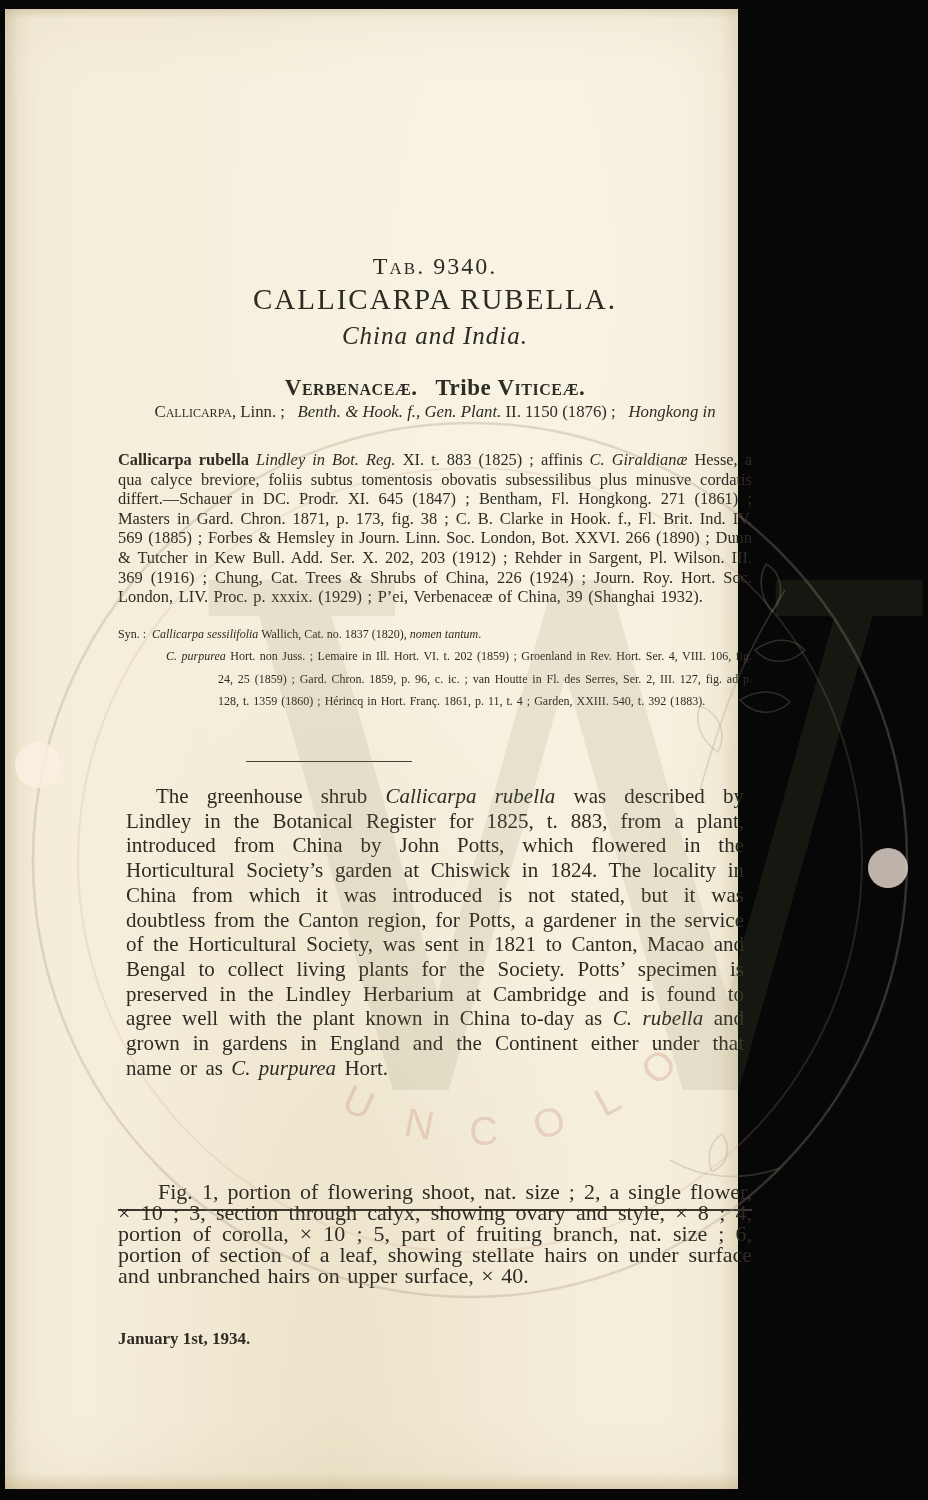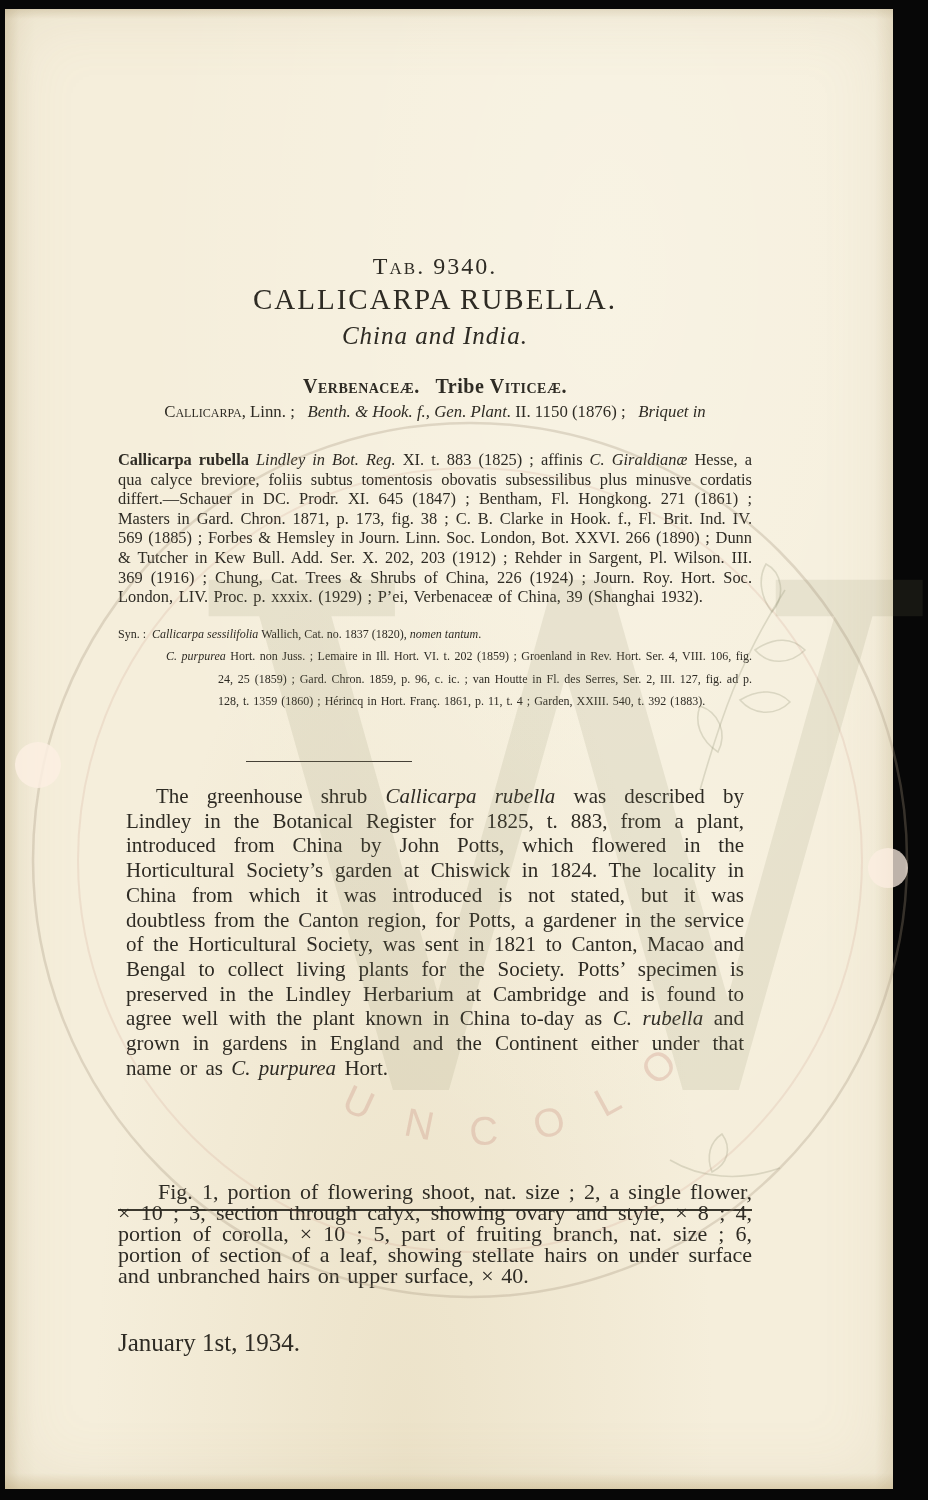--- a/index.html
+++ b/index.html
@@ -1,71 +1,71 @@
 <!DOCTYPE html>
 <html><head>
 <meta charset="utf-8">
 <style>
   html,body{margin:0;padding:0;}
   body{width:928px;height:1500px;overflow:hidden;background:#070707;
        font-family:"Liberation Serif","DejaVu Serif",serif;}
   .stage{position:relative;width:928px;height:1500px;background:#070707;overflow:hidden;}
-  .paper{position:absolute;left:5px;top:9px;width:888px;height:1480px;
+  .paper{position:absolute;left:5px;top:9px;width:733px;height:1480px;
          color:#2e2b24;
          background:
            radial-gradient(ellipse at 68% 18%, rgba(255,255,248,0.30), rgba(255,255,248,0) 55%),
            radial-gradient(ellipse at 45% 97%, rgba(200,180,130,0.20), rgba(200,180,130,0) 45%),
            linear-gradient(90deg, rgba(185,168,130,0.38) 0px, rgba(185,168,130,0.08) 14px, rgba(185,168,130,0) 30px),
            linear-gradient(270deg, rgba(195,178,140,0.30) 0px, rgba(195,178,140,0) 18px),
            linear-gradient(180deg, rgba(170,150,108,0.28) 0px, rgba(170,150,108,0) 10px),
            linear-gradient(0deg, rgba(190,170,120,0.40) 0px, rgba(190,170,120,0) 16px),
            #f5eedb;
          box-shadow: inset 0 0 70px rgba(175,155,110,0.16);}
   .content{position:absolute;left:113px;top:0;width:634px;}
   .blk{position:absolute;left:0;width:100%;}
   .center{text-align:center;}
   .sc{font-variant:small-caps;}
   i{} b{font-weight:bold;}
 
   .tab-line{top:244px;font-size:24px;letter-spacing:2px;}
   .species-title{top:274px;font-size:29px;letter-spacing:2px;}
   .subtitle{top:313px;font-size:25px;font-style:italic;letter-spacing:1px;}
-  .family-line{top:366px;font-size:20px;font-weight:bold;letter-spacing:0.5px;}
+  .family-line{top:366px;font-size:23px;font-weight:bold;letter-spacing:0.5px;}
   .genus-cite{top:392px;font-size:16.8px;line-height:21px;}
   .diagnosis{top:441px;font-size:16.4px;line-height:19.6px;text-align:justify;word-spacing:1.5px;}
   .synonymy{top:614px;font-size:12px;line-height:22.3px;}
   .syn-e2{margin-left:48px;}
   .syn-e3{padding-left:100px;text-indent:-52px;text-align:justify;word-spacing:1px;}
   .rule-short{top:752px;left:128px;width:166px;border:none;border-top:1.8px solid #45413а;
               border-top:1.8px solid #454036;margin:0;position:absolute;}
   .bodytext{top:767px;font-size:21px;line-height:24.7px;text-align:justify;word-spacing:3px;}
   .bodytext p{margin:8px;text-indent:30px;}
   .rule-full{top:1200px;left:0;width:634px;border:none;border-top:2px solid #3b382e;margin:0;position:absolute;}
   .caption{top:1172px;font-size:22px;line-height:21px;text-align:justify;text-indent:40px;word-spacing:2px;}
-  .date-line{top:1320px;font-size:25px;font-weight:normal;}
+  .date-line{top:1320px;font-size:17px;font-weight:bold;}
 
   .wm{position:absolute;left:0;top:0;width:928px;height:1500px;pointer-events:none;}
 </style>
 </head>
 <body>
 
 <div class="stage">
   <div class="paper">
     <div class="content">
 
       <div class="blk center tab-line"><span class="sc">Tab.</span> 9340.</div>
 
       <div class="blk center species-title">CALLICARPA RUBELLA.</div>
 
       <div class="blk center subtitle">China and India.</div>
 
       <div class="blk center family-line"><span class="sc">Verbenaceæ.</span>  Tribe <span class="sc">Viticeæ.</span></div>
 
       <div class="blk genus-cite">
-        <div class="center"><span class="sc">Callicarpa</span>, Linn. ;  <i>Benth. &amp; Hook. f., Gen. Plant.</i> II. 1150 (1876) ;  <i>Briquet in</i></div>
+        <div class="center"><span class="sc">Callicarpa</span>, Linn. ;  <i>Benth. &amp; Hook. f., Gen. Plant.</i> II. 1150 (1876) ;  <i>Hongkong in</i></div>
       </div>
 
       <div class="blk diagnosis"><b>Callicarpa rubella</b> <i>Lindley in Bot. Reg.</i> XI. t. 883 (1825) ;  affinis <i>C. Giraldianæ</i> Hesse, a qua calyce breviore, foliis subtus tomentosis obovatis subsessilibus plus minusve cordatis differt.—Schauer in DC. Prodr. XI. 645 (1847) ;  Bentham, Fl. Hongkong. 271 (1861) ;  Masters in Gard. Chron. 1871, p. 173, fig. 38 ;  C. B. Clarke in Hook. f., Fl. Brit. Ind. IV. 569 (1885) ;  Forbes &amp; Hemsley in Journ. Linn. Soc. London, Bot. XXVI. 266 (1890) ;  Dunn &amp; Tutcher in Kew Bull. Add. Ser. X. 202, 203 (1912) ;  Rehder in Sargent, Pl. Wilson. III. 369 (1916) ;  Chung, Cat. Trees &amp; Shrubs of China, 226 (1924) ;  Journ. Roy. Hort. Soc. London, LIV. Proc. p. xxxix. (1929) ;  P’ei, Verbenaceæ of China, 39 (Shanghai 1932).</div>
 
       <div class="blk synonymy">
         <div><span>Syn. :</span>&nbsp; <span><i>Callicarpa sessilifolia</i> Wallich, Cat. no. 1837 (1820), <i>nomen tantum</i>.</span></div>
         <div class="syn-e3"><i>C. purpurea</i> Hort. non Juss. ;  Lemaire in Ill. Hort. VI. t. 202 (1859) ;  Groenland in Rev. Hort. Ser. 4, VIII. 106, fig. 24, 25 (1859) ;  Gard. Chron. 1859, p. 96, c. ic. ;  van Houtte in Fl. des Serres, Ser. 2, III. 127, fig. ad p. 128, t. 1359 (1860) ;  Hérincq in Hort. Franç. 1861, p. 11, t. 4 ;  Garden, XXIII. 540, t. 392 (1883).</div>
       </div>
 
       <hr class="rule-short">

